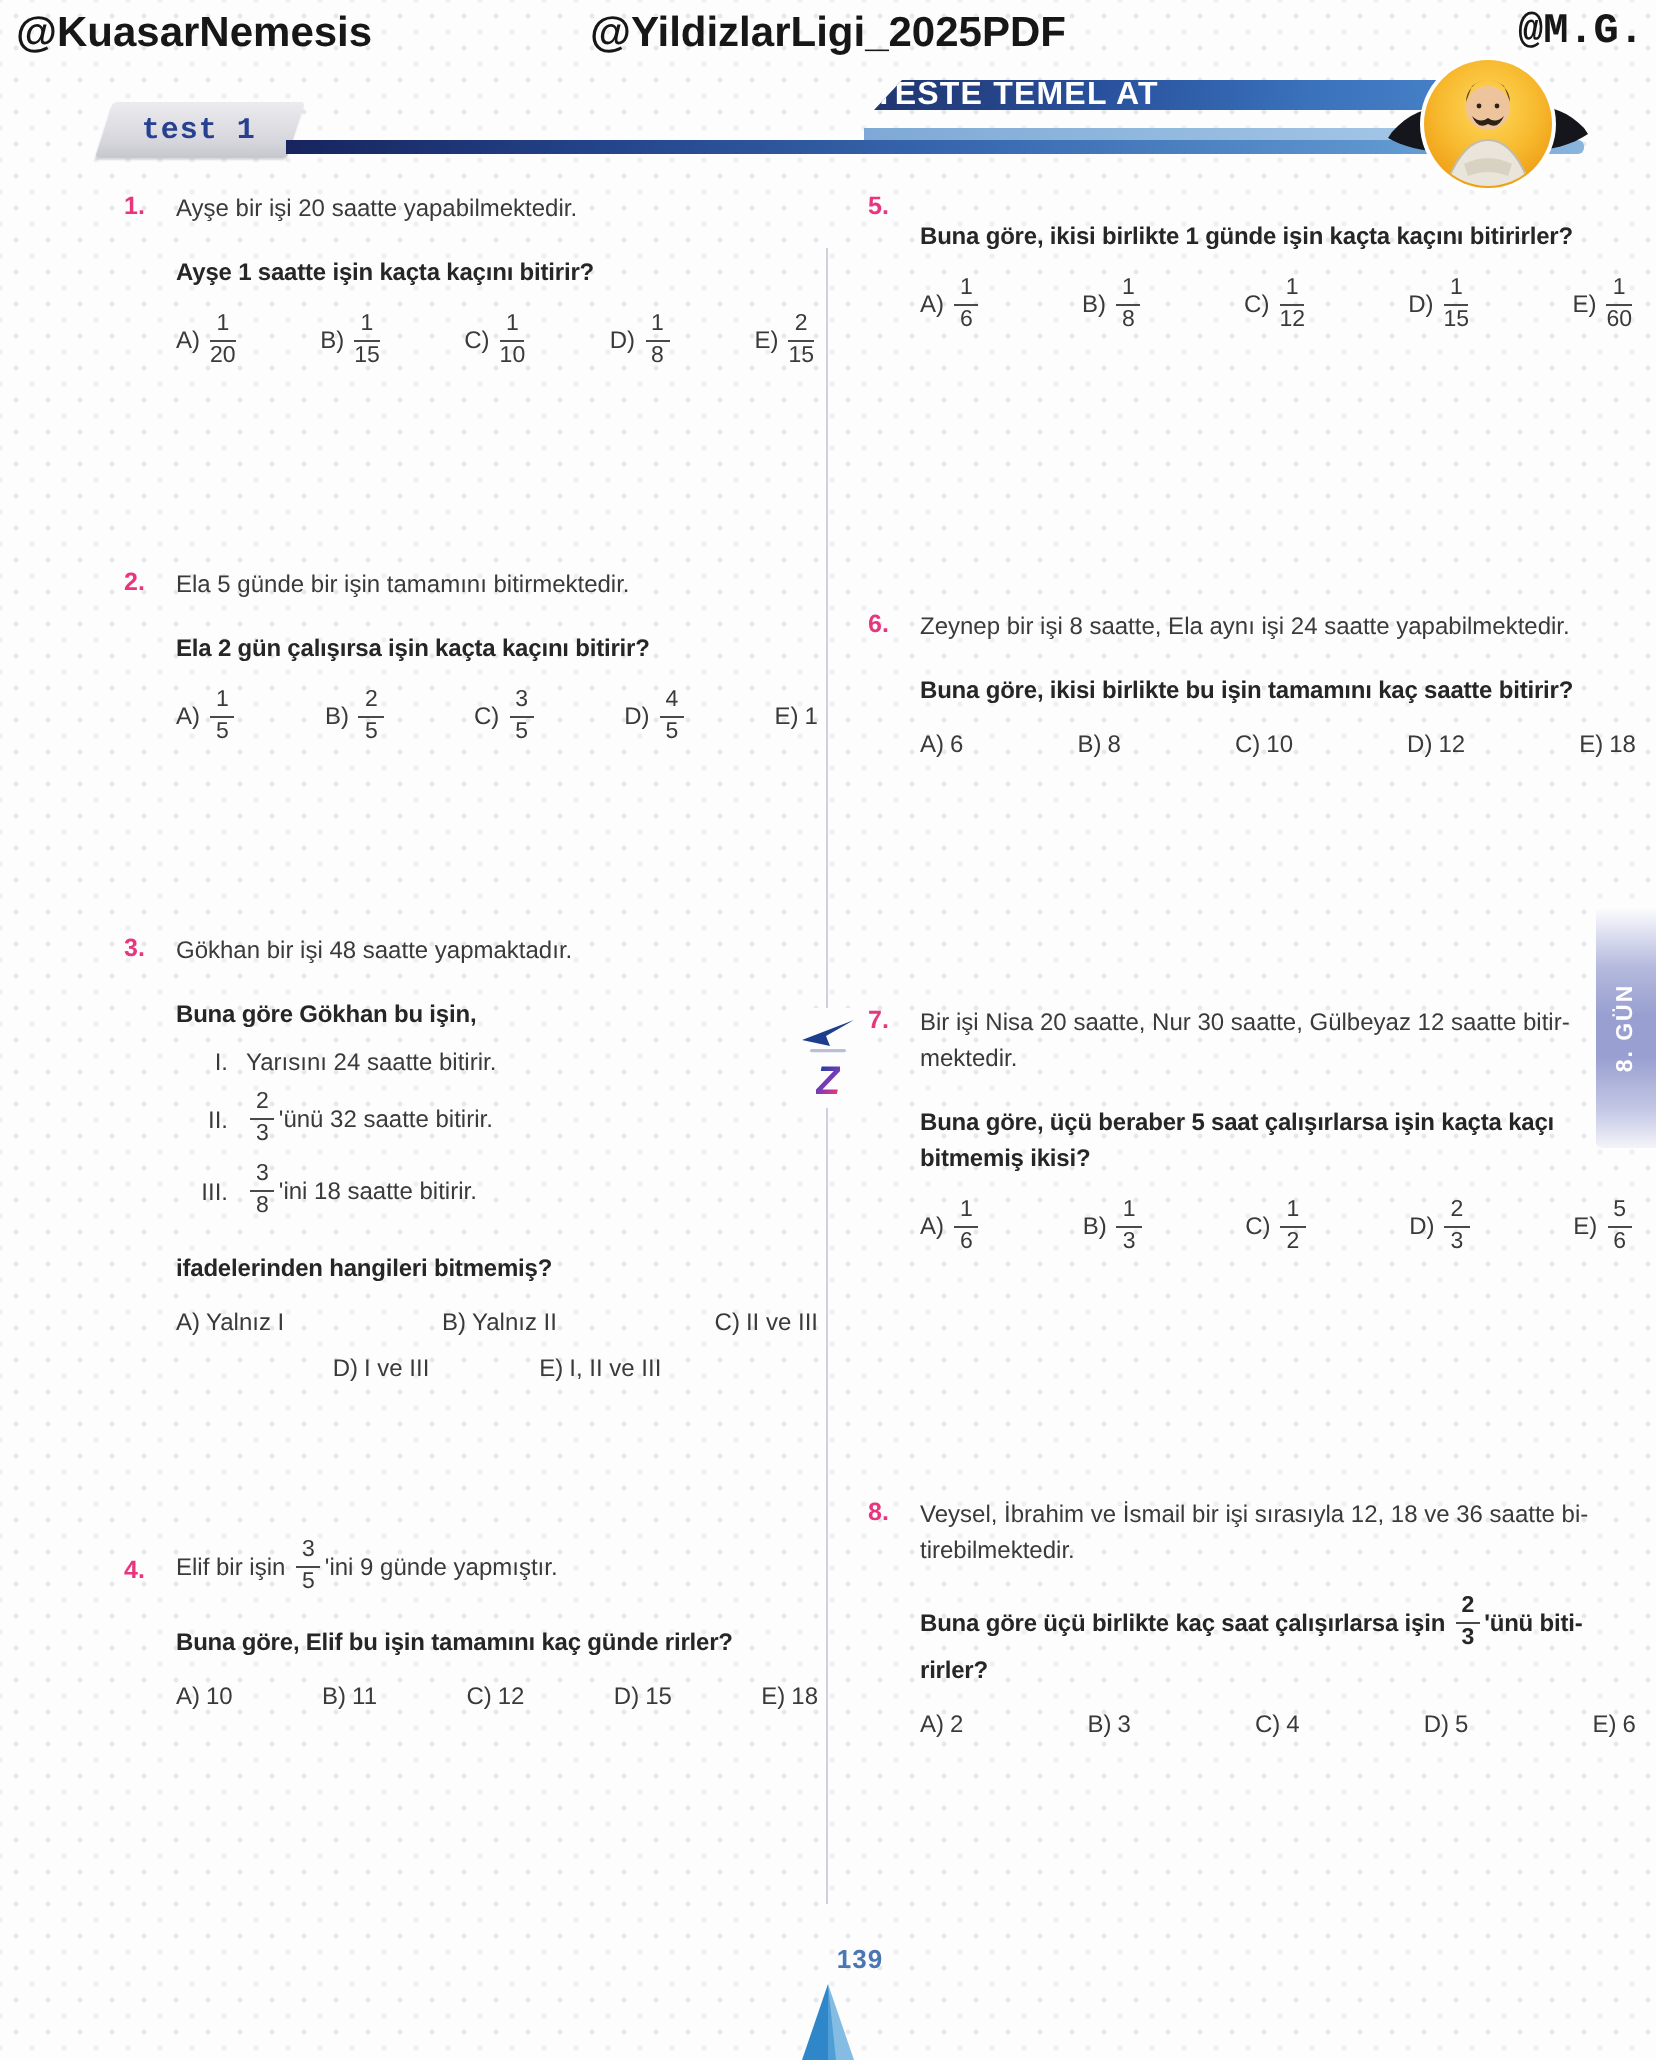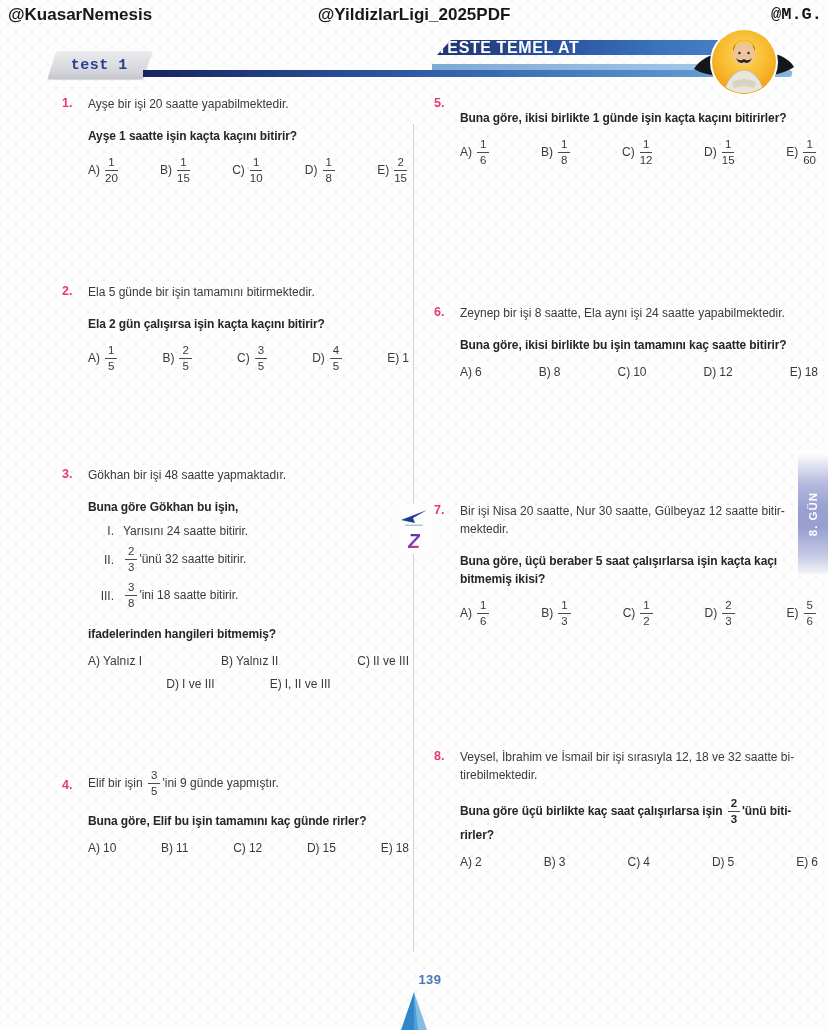--- a/index.html
+++ b/index.html
@@ -10,21 +10,21 @@
     background-image:
       radial-gradient(circle, rgba(196,199,213,.38) 1.1px, transparent 1.4px),
       radial-gradient(circle, rgba(196,199,213,.26) 1.1px, transparent 1.4px);
     background-size:16px 16px, 16px 16px;
     background-position:0 0, 8px 8px;
     position:relative; overflow:hidden;
     color:#3a3a3a;
   }
   
   .handles { position:absolute; top:5px; left:0; width:100%; height:24px; }
-  .handle { position:absolute; font-weight:700; font-size:17px; color:#171717; white-space:nowrap;text-align:center; }
+  .handle { position:absolute; font-weight:700; font-size:21px; color:#171717; white-space:nowrap;text-align:center; }
   .handle.left { left:8px; }
   .handle.center { left:50%; transform:translateX(-50%); }
   .handle.right { right:6px;font-family:Liberation Mono, monospace; }
 
   
   .test-label { position:absolute; left:52px; top:51px; width:96px; height:28px;
     background:linear-gradient(180deg,#ececef 0%,#d6d6dc 70%,#c6c6ce 100%);
     transform:skewX(-18deg); border-radius:2px; box-shadow:0 1px 1px rgba(0,0,0,.15);
     display:flex; align-items:center; justify-content:center; }
   .test-label span { transform:skewX(18deg); font-family:"Liberation Mono", monospace;
@@ -420,21 +420,21 @@
               <span class="num">5</span>
               <span class="den">6</span>
             </span>
           </span>
         </div>
       </div>
     </div>
     <div class="question col-r pos-r3">
       <div class="qnum">8.</div>
       <div class="qbody">
-        <div class="stem"><span class="seg">Veysel, İbrahim ve İsmail bir işi sırasıyla 12, 18 ve 32 saatte bi-</span><br><span class="seg">tirebilmektedir.</span></div>
+        <div class="stem"><span class="seg">Veysel, İbrahim ve İsmail bir işi sırasıyla 12, 18 ve 36 saatte bi-</span><br><span class="seg">tirebilmektedir.</span></div>
         <div class="prompt"><span class="seg">Buna göre üçü birlikte kaç saat çalışırlarsa işin </span><span class="frac">
             <span class="num">2</span>
             <span class="den">3</span>
           </span><span class="seg">'ünü biti-</span><br><span class="seg">rirler?</span></div>
         <div class="options spread">
           <span class="option">
             <span class="olabel">A)</span>
             <span class="oval">2</span>
           </span>
           <span class="option">

